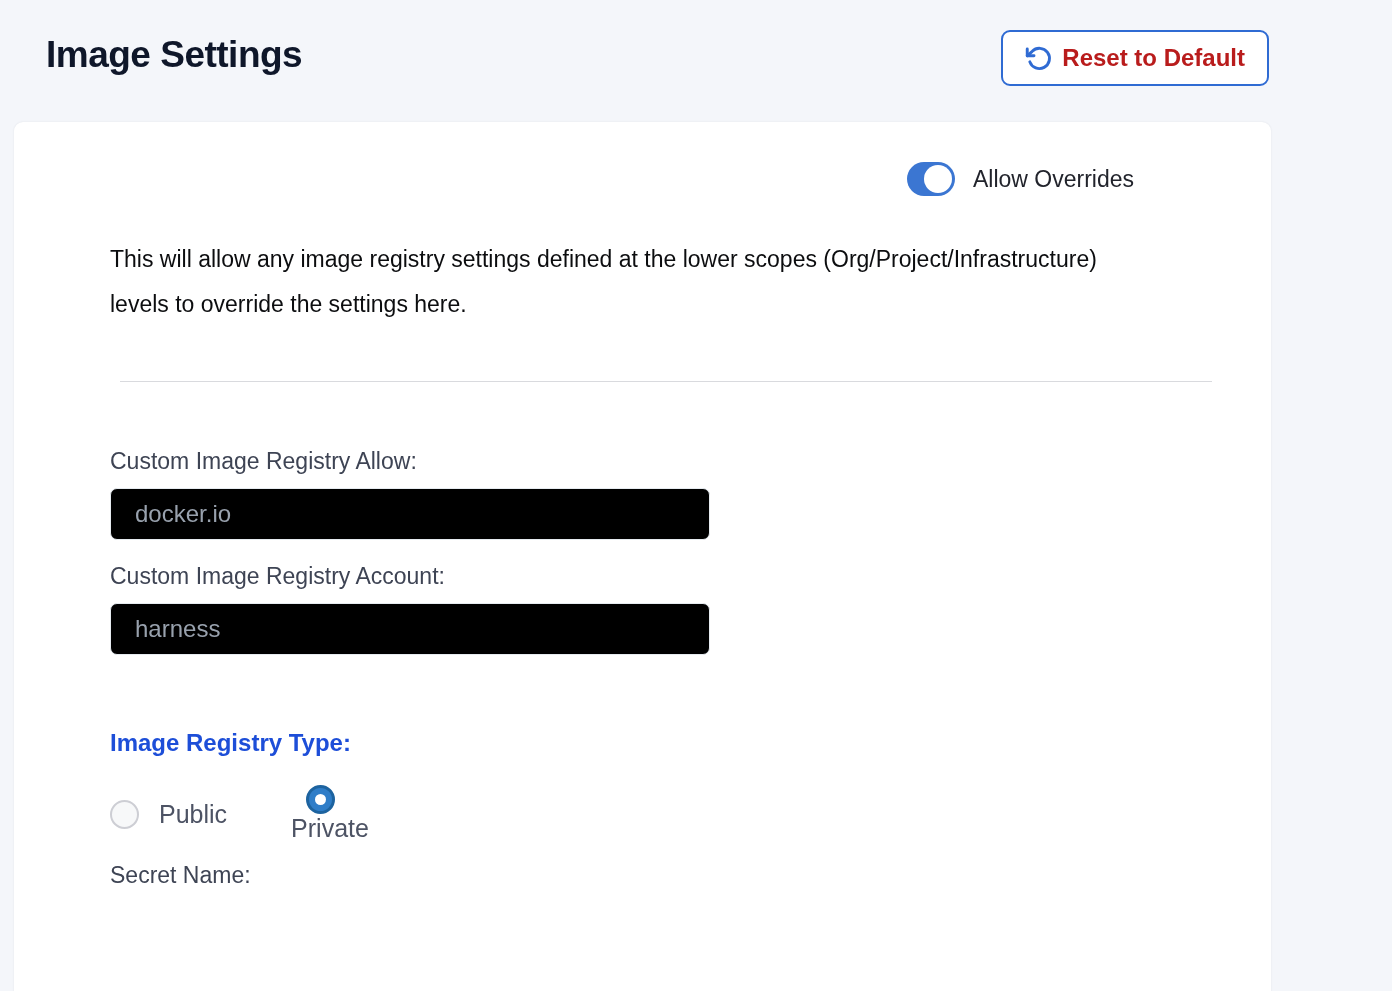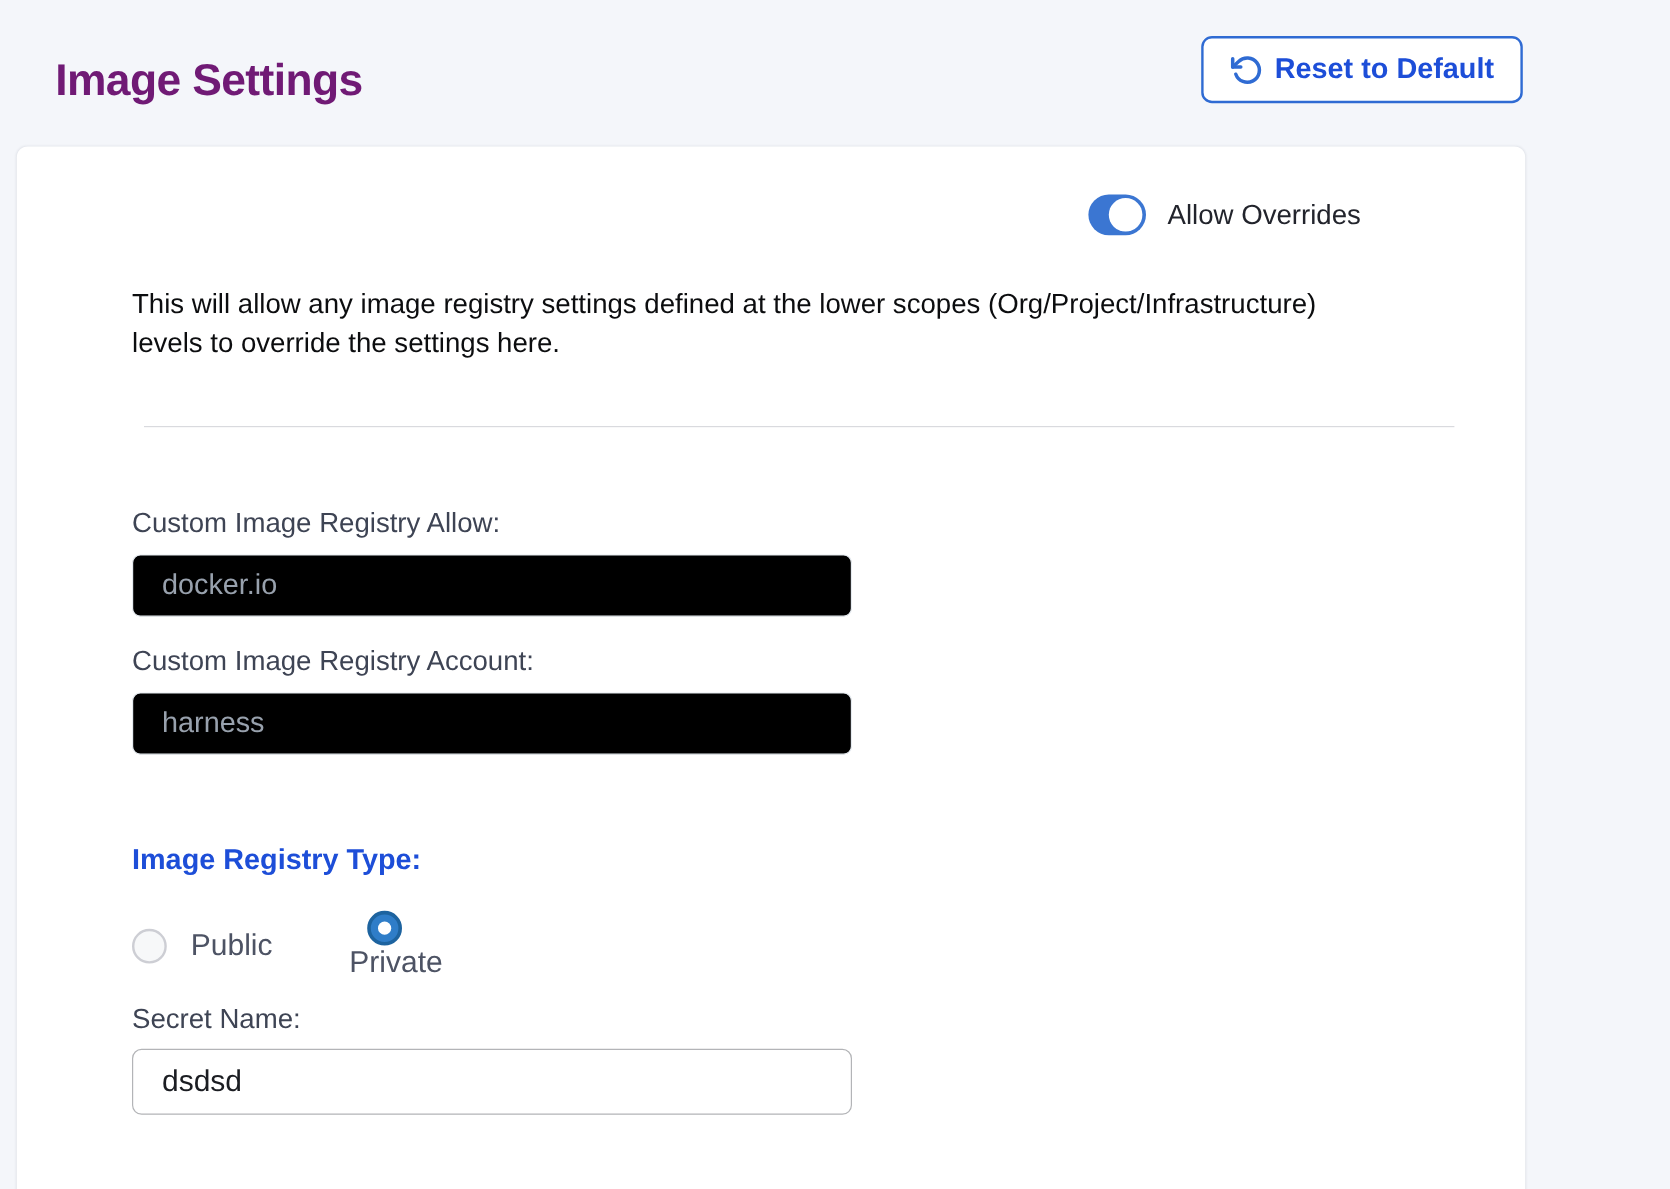--- a/index.html
+++ b/index.html
@@ -12,38 +12,38 @@
     color: #0b0c0e;
   }
 
   
   .header {
     position: absolute;
     left: 0; top: 0; width: 1392px; height: 122px;
   }
   .page-title {
     position: absolute;
-    left: 46px; top: 46px;
+    left: 46px; top: 34px;
     font-size: 37px;
     font-weight: 700;
     letter-spacing: -0.5px;
-    color: #701a75;
+    color: #0f172a;
   }
   .reset-btn {
     position: absolute;
     right: 123px; top: 30px;
     height: 56px;
     display: flex;
     align-items: center;
     gap: 10px;
     padding: 0 22px;
     background: #ffffff;
     border: 2px solid #2f6bd3;
     border-radius: 9px;
-    color: #1d4ed8;
+    color: #b91c1c;
     font-family: inherit;
     font-size: 24px;
     font-weight: 700;
     cursor: pointer;
   }
   .reset-btn svg { display: block; }
 
   
   .card {
     position: absolute;
@@ -83,21 +83,21 @@
   }
   .toggle-label {
     font-size: 23px;
     color: #22242c;
   }
 
   
   .description {
     margin-top: 40px;
     font-size: 23px;
-    line-height: 32px;
+    line-height: 45px;
     color: #0c0d0f;
     max-width: 1115px;
   }
 
   
   .divider {
     margin-top: 54px;
     margin-left: 10px;
     width: 1092px;
     height: 0;
@@ -243,16 +243,15 @@
         <div class="radio-circle unchecked"></div>
         <div class="radio-label">Public</div>
       </div>
       <div class="radio-option" role="radio" aria-checked="true">
         <div class="radio-circle checked"></div>
         <div class="radio-label">Private</div>
       </div>
     </div>
 
     <div class="secret-label">Secret Name:</div>
-    <input class="secret-input" type="text" value="dsdsd" style="">
 
   </div>
 </div>
 
 </body></html>

